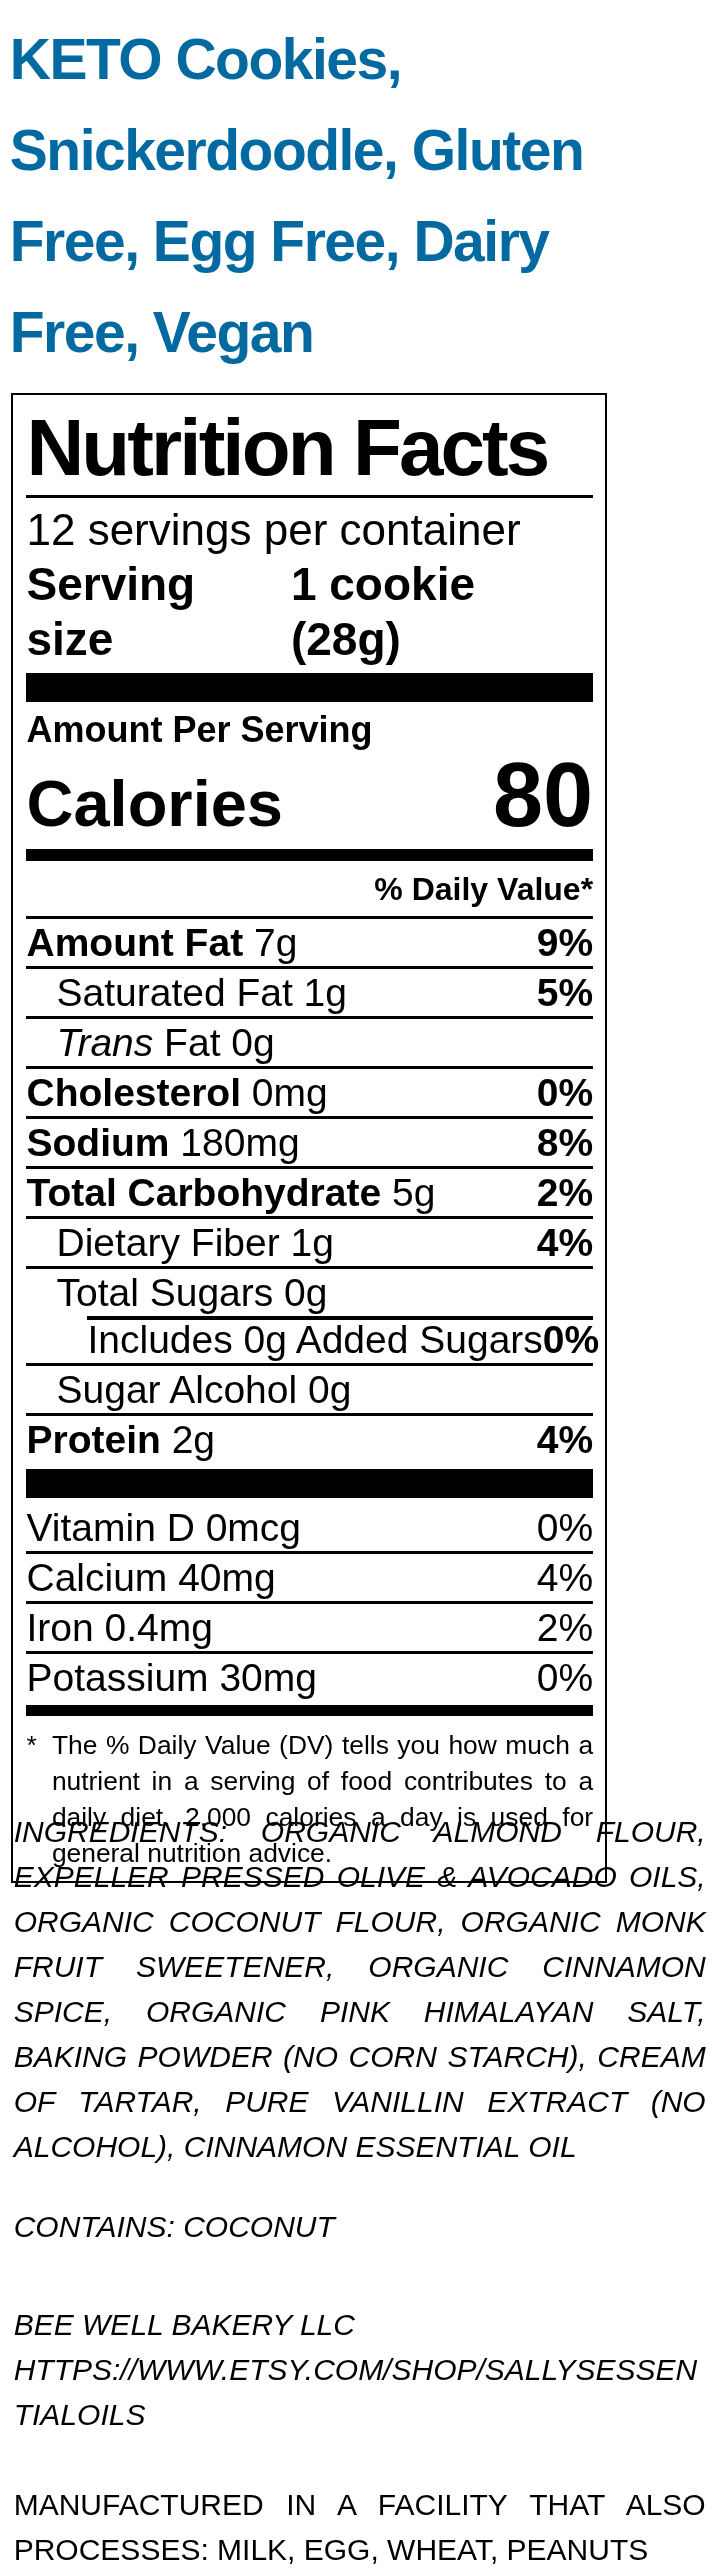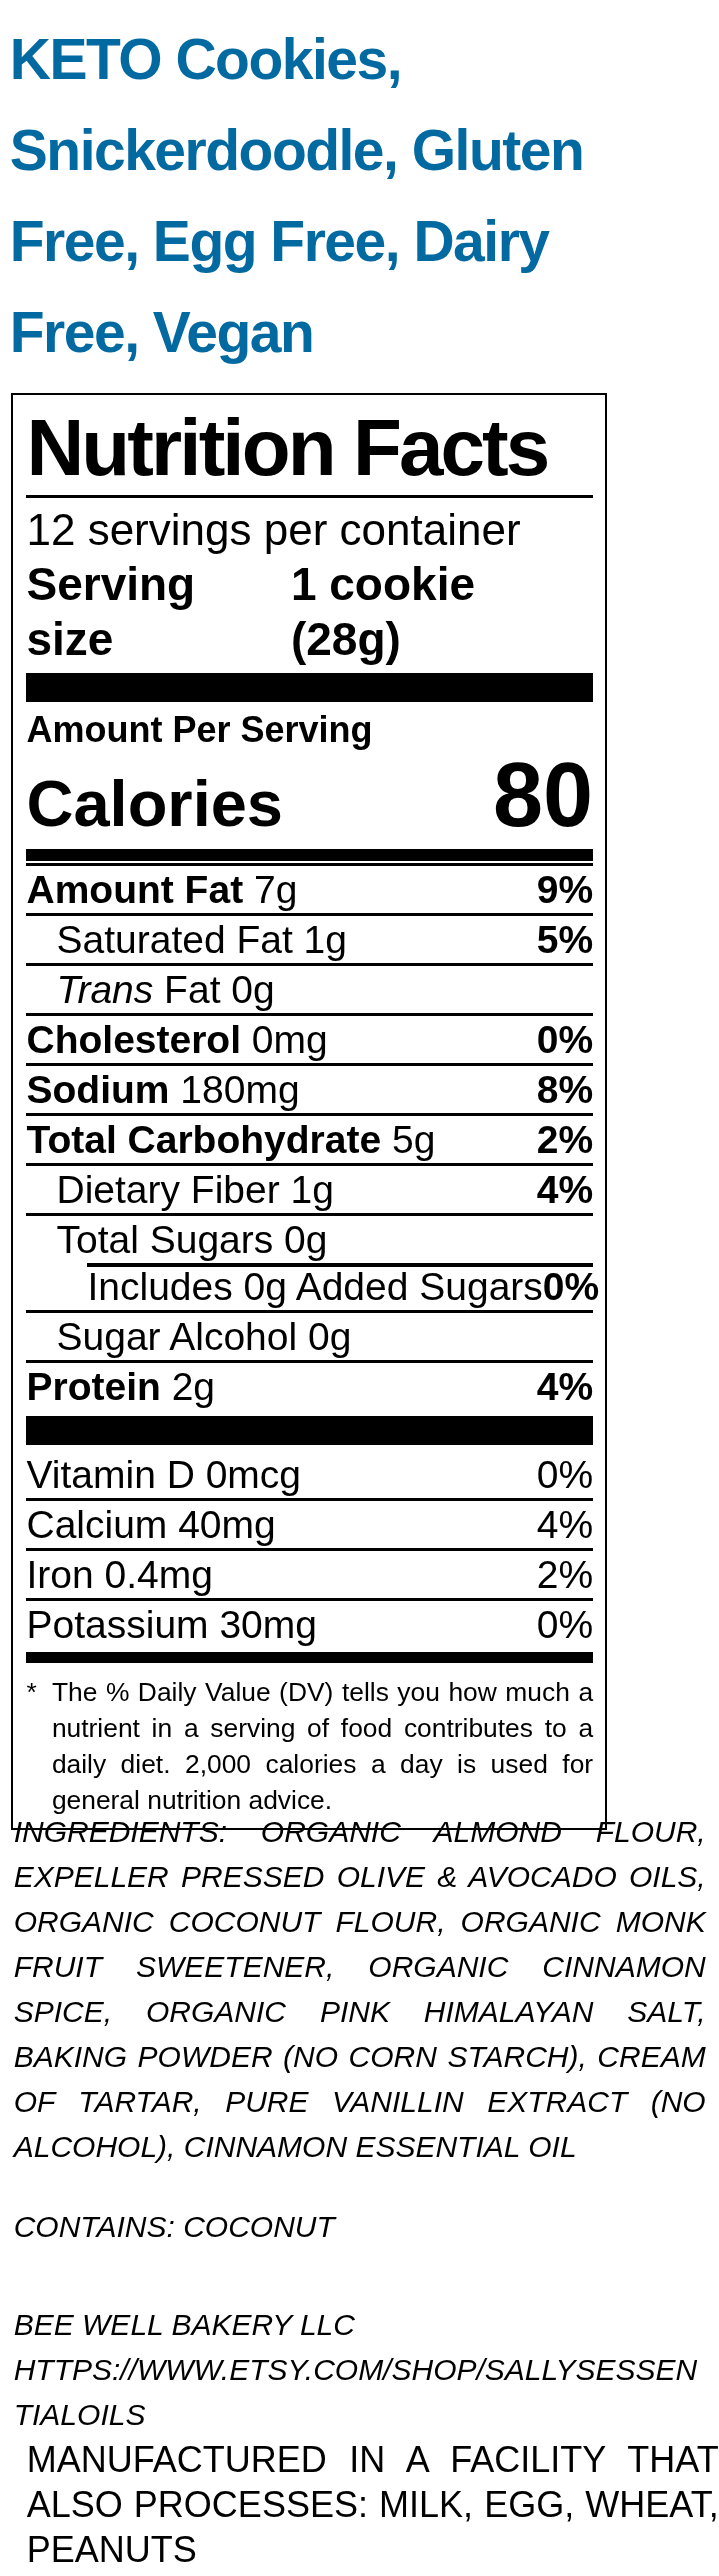--- a/index.html
+++ b/index.html
@@ -56,21 +56,21 @@
   .nf-footnote { display:flex; font-size:26.4px; line-height:36px; padding-top:3.9px; }
   .nf-footnote .ast { width:25.4px; flex:none; }
   .nf-footnote p  { flex:1; text-align:justify; }
   
   .lower { position:absolute; left:13.7px; width:692px; font-size:30px; line-height:45px;font-style:italic; }
   .ingredients { top:1809px; text-align:justify; }
   .contains    { top:2204px; }
   .maker       { top:2302px; }
   .maker .url  { word-break:break-all; }
   .facility    { position:absolute; left:13.7px; bottom:3.9px; width:692px;
-                 font-size:36px; line-height:45px; text-align:justify;margin-left:13px; }
+                 font-size:30px; line-height:45px; text-align:justify; }
 </style>
 </head>
 <body>
 
 <h1 class="product-title">KETO Cookies, Snickerdoodle, Gluten Free, Egg Free, Dairy Free, Vegan</h1>
 
 <section class="nf-box">
   <div class="nf-title">Nutrition Facts</div>
 
   <div class="nf-servings">12 servings per container</div>
@@ -84,20 +84,21 @@
 
   <div class="nf-aps">Amount Per Serving</div>
 
   <div class="nf-cal-row">
     <span class="nf-cal-label">Calories</span>
     <span class="nf-cal-value">80</span>
   </div>
 
   <div class="bar bar-med"></div>
 
+  <div class="nf-dv-header">% Daily Value*</div>
 
   <div id="nutrient-rows">
       <div class="nf-row ind0">
         <span class="lbl"><span class="b">Amount Fat</span><span class=""> 7g</span></span>
         <span class="dv">9%</span>
       </div>
       <div class="nf-row ind1">
         <span class="lbl"><span class="">Saturated Fat 1g</span></span>
         <span class="dv">5%</span>
       </div>

